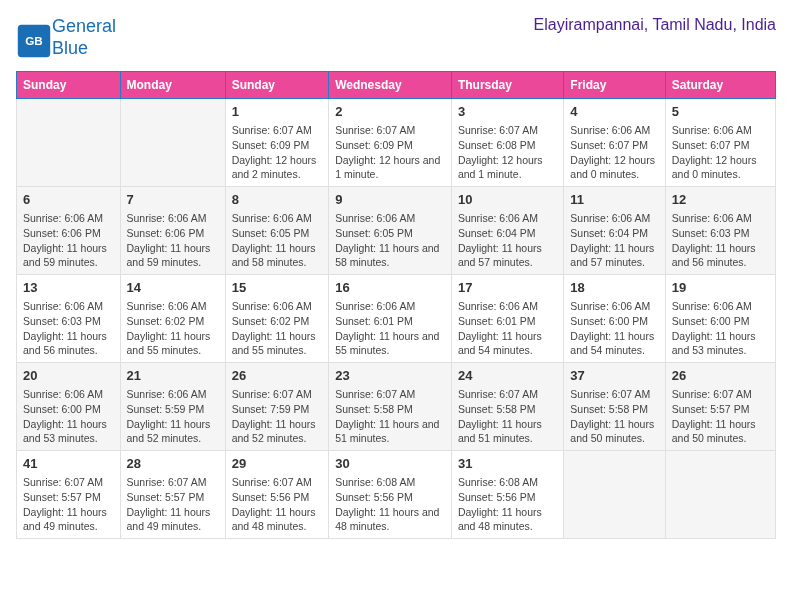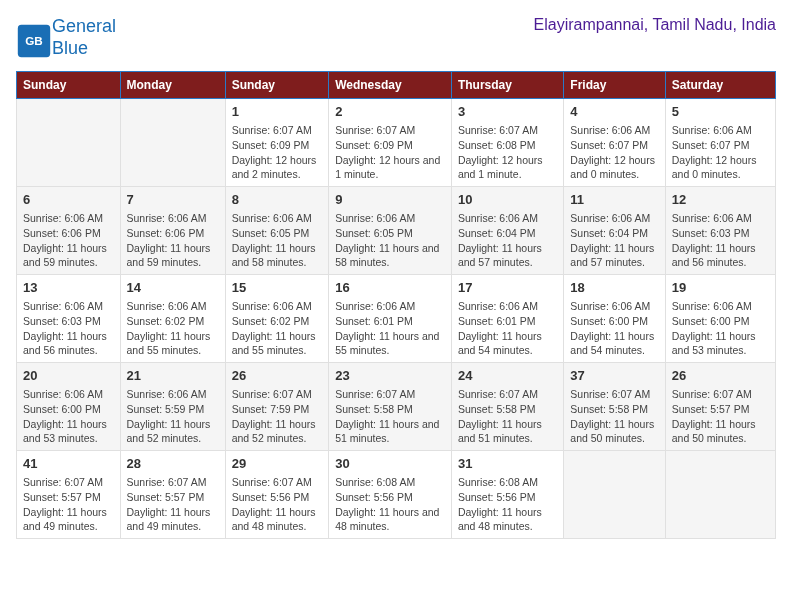--- a/index.html
+++ b/index.html
@@ -46,21 +46,21 @@
       font-size: 16px;
       font-weight: normal;
       color: #4c1d95;
     }
     table {
       width: 100%;
       border-collapse: collapse;
       font-size: 11px;
     }
     thead th {
-      background-color: #7f1d1d;
+      background-color: #ec4899;
       color: #fff;
       text-align: left;
       padding: 6px 6px;
       font-size: 12px;
       border: 1px solid #2979c7;
     }
     tbody tr {
       border-bottom: 1px solid #ddd;
     }
     tbody td {

